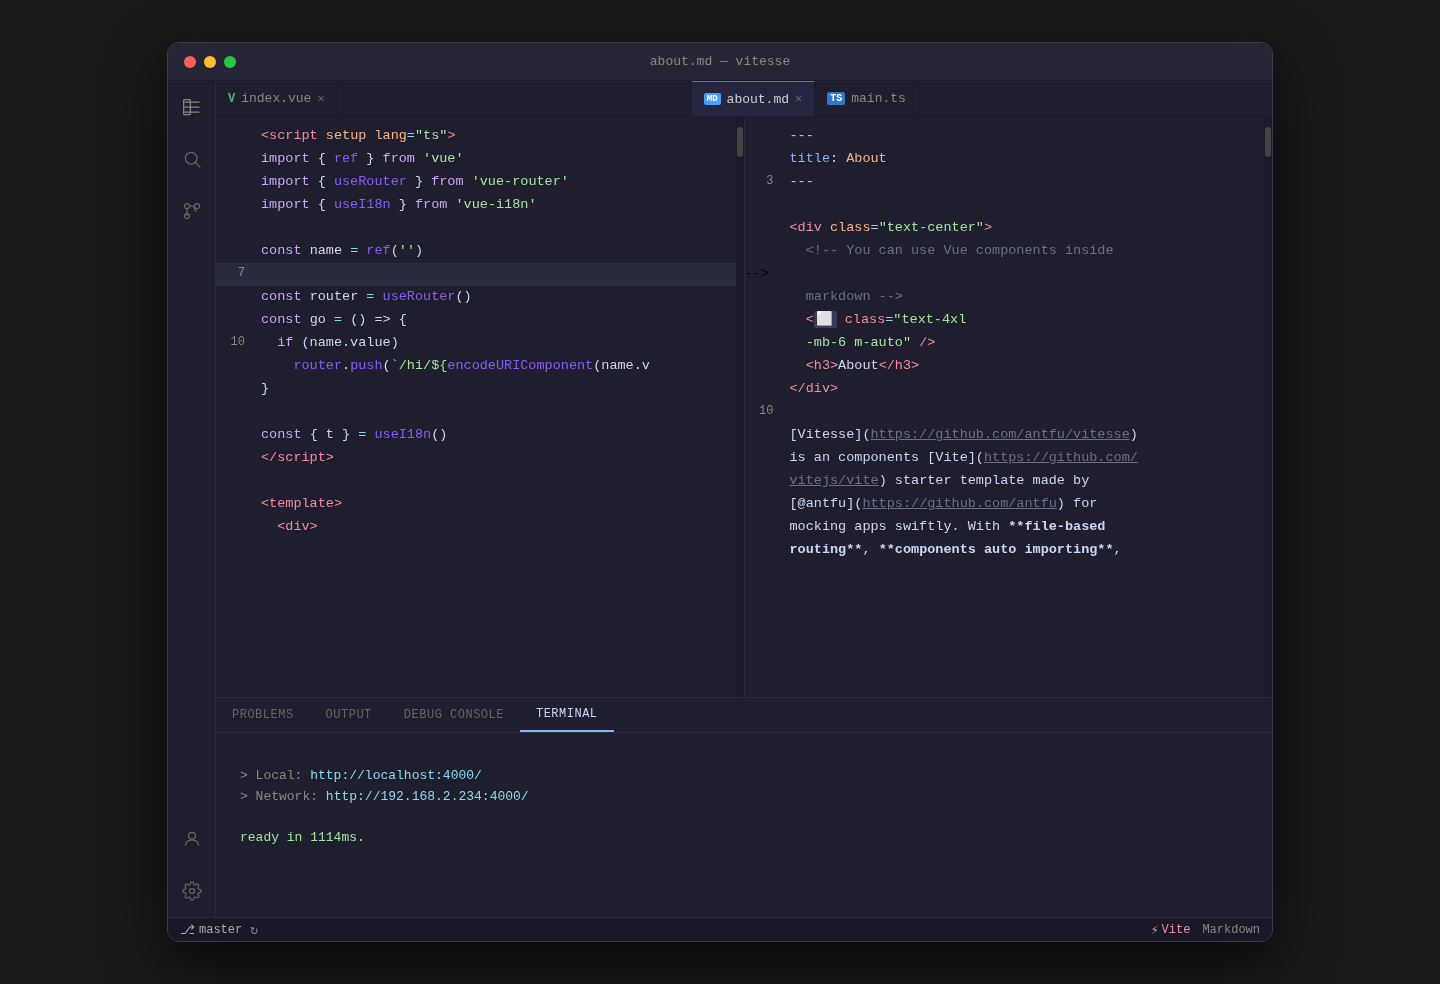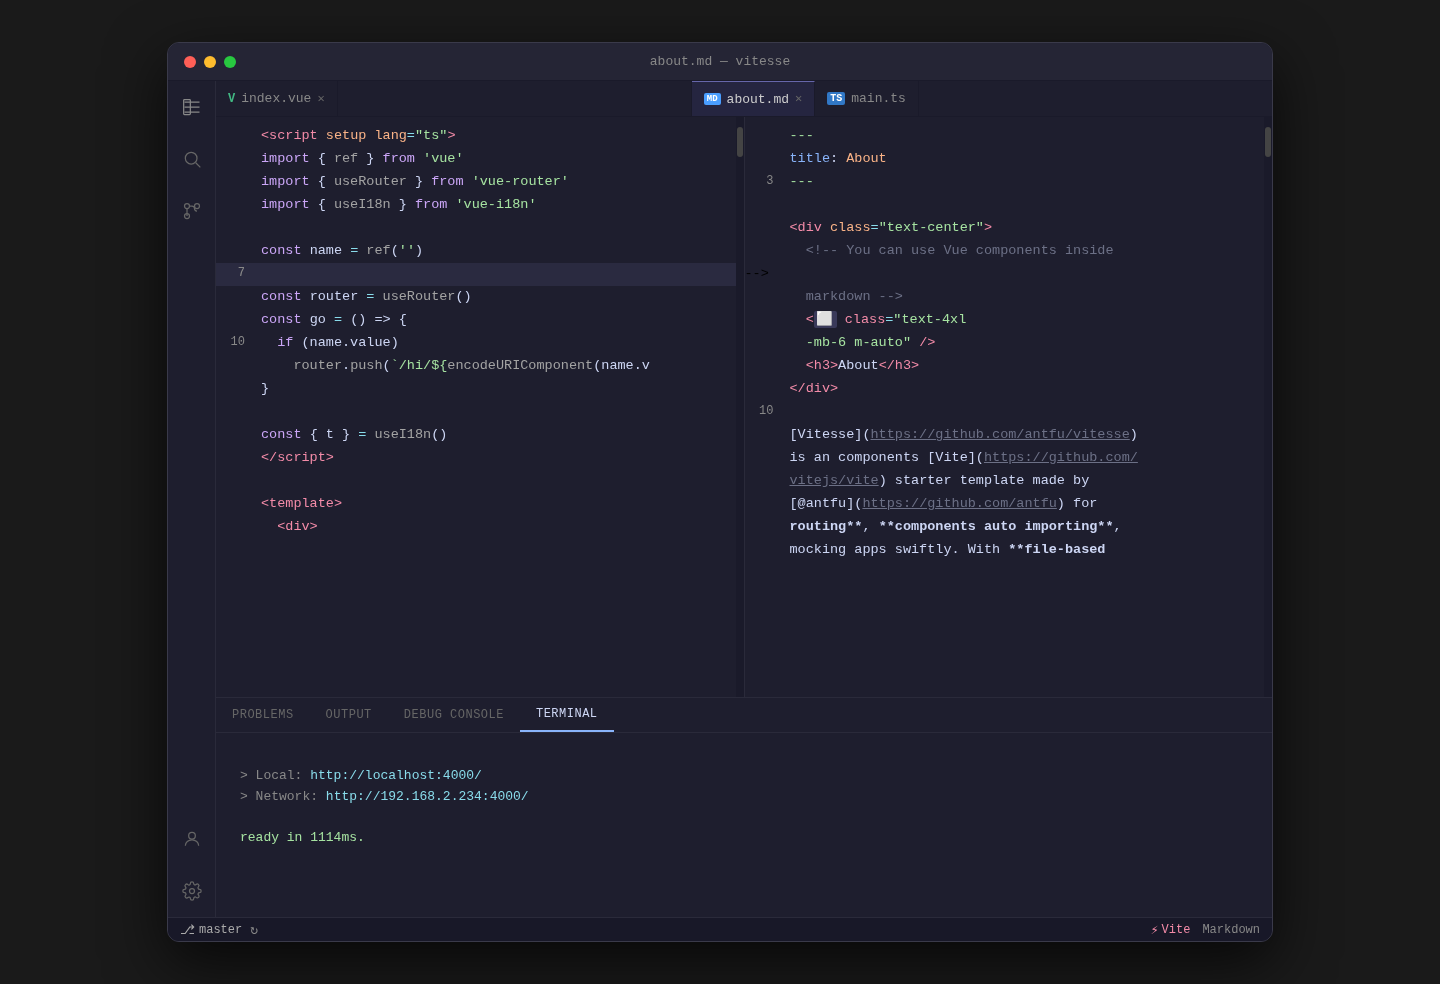--- a/index.html
+++ b/index.html
@@ -172,21 +172,21 @@
     }
     .line-content {
       flex: 1;
       padding-right: 16px;
       white-space: pre;
       color: #cdd6f4;
       font-size: 13.5px;
     }
     
     .kw { color: #cba6f7; } 
-    .fn { color: #a3a3a3; } 
+    .fn { color: #8b5cf6; } 
     .str { color: #a6e3a1; } 
     .tag { color: #f38ba8; } 
     .attr { color: #fab387; } 
     .var { color: #cdd6f4; } 
     .op { color: #89dceb; } 
     .md-yaml { color: #a6e3a1; }
     .md-key { color: #89b4fa; }
     .md-val { color: #fab387; }
     .md-tag { color: #f38ba8; }
     .md-url { color: #6c7086; text-decoration: underline; }
@@ -542,26 +542,26 @@
               <span class="line-content"><span class="md-url">vitejs/vite</span><span class="md-text">) starter template made by</span></span>
             </div>
             
             <div class="code-line">
               <span class="line-num"></span>
               <span class="line-content"><span class="md-text">[@antfu](</span><span class="md-url">https://github.com/antfu</span><span class="md-text">) for</span></span>
             </div>
             
             <div class="code-line">
               <span class="line-num"></span>
+              <span class="line-content"><span class="md-text">mocking apps swiftly. With </span><span class="md-bold">**file-based</span></span>
+            </div>
+            
+            <div class="code-line">
+              <span class="line-num"></span>
               <span class="line-content"><span class="md-bold">routing**</span><span class="md-text">, </span><span class="md-bold">**components auto importing**</span><span class="md-text">,</span></span>
-            </div>
-            
-            <div class="code-line">
-              <span class="line-num"></span>
-              <span class="line-content"><span class="md-text">mocking apps swiftly. With </span><span class="md-bold">**file-based</span></span>
             </div>
           </div>
 
           <div class="scrollbar-indicator">
             <div class="scrollbar-thumb"></div>
           </div>
         </div>
       </div>
 
       <div class="panel">

